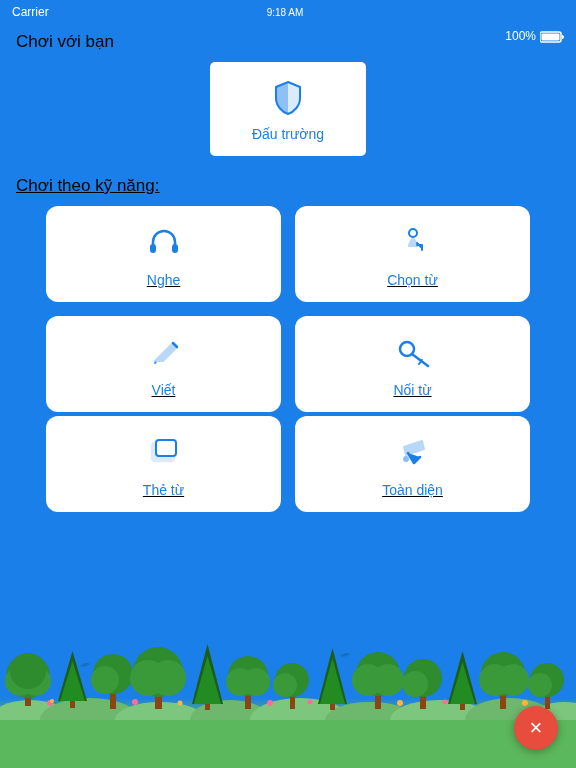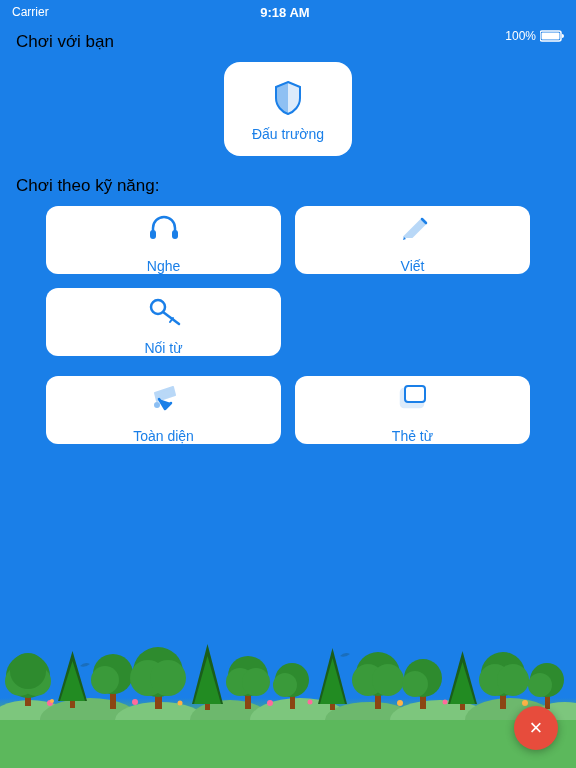--- a/index.html
+++ b/index.html
@@ -18,22 +18,22 @@
       display: flex;
       justify-content: space-between;
       align-items: center;
       padding: 6px 12px;
       height: 24px;
       color: white;
       font-size: 12px;
       font-weight: 500;
     }
     .status-left { display: flex; align-items: center; gap: 4px; }
-    .status-center { font-weight: 700; font-size: 13px; }
-    .status-right { display: flex; align-items: center; gap: 4px; margin-top: 47px; }
+    .status-center { font-weight: 400; font-size: 10px; }
+    .status-right { display: flex; align-items: flex-end; gap: 4px; margin-top: 47px; }
 
     
     .main-content {
       padding: 8px 16px;
     }
 
     .section-title {
       color: #000000;
       font-size: 17px;
       font-weight: 500;
@@ -42,22 +42,22 @@
 
     
     .arena-container {
       display: flex;
       justify-content: center;
       margin-bottom: 20px;
     }
 
     .arena-btn {
       background: white;
-      border-radius: 16px;
-      width: 128px;
+      border-radius: 5px;
+      width: 156px;
       padding: 14px 20px;
       display: flex;
       flex-direction: column;
       align-items: center;
       gap: 6px;
       border: none;
       cursor: pointer;
     }
 
     .arena-btn .icon-wrap {
@@ -68,33 +68,33 @@
       justify-content: center;
     }
 
     .arena-btn .btn-label {
       color: #1a7fe8;
       font-size: 14px;
       font-weight: 500;
     }
 
     
-    .skill-section { margin-bottom: 20px; }
+    .skill-section { margin-bottom: 4px; text-decoration: underline; }
 
     .buttons-grid {
       display: grid;
       grid-template-columns: 1fr 1fr;
       gap: 14px;
       padding: 0 30px;
     }
 
     .skill-btn {
       background: white;
       border-radius: 12px;
-      padding: 0;
+      padding: 14px;
       display: flex;
       flex-direction: column;
       align-items: center;
       gap: 8px;
       border: none;
       cursor: pointer;
     }
 
     .skill-btn .icon-wrap {
       width: 44px;
@@ -196,20 +196,30 @@
         <div class="icon-wrap">
           <svg width="38" height="38" viewBox="0 0 38 38" fill="none">
             <path d="M8 22v-3a11 11 0 0122 0v3" stroke="#1a7fe8" stroke-width="2.5" fill="none"></path>
             <rect x="5" y="21" width="6" height="9" rx="3" fill="#1a7fe8"></rect>
             <rect x="27" y="21" width="6" height="9" rx="3" fill="#1a7fe8"></rect>
           </svg>
         </div>
         <span class="btn-label">Nghe</span>
       </button>
 
+      <button class="skill-btn">
+        <div class="icon-wrap">
+          <svg width="38" height="38" viewBox="0 0 38 38" fill="none">
+            <circle cx="19" cy="10" r="4" stroke="#1a7fe8" stroke-width="2" fill="none"></circle>
+            <path d="M19 14 C19 14 14 18 14 24 L24 24 C24 18 19 14 19 14Z" fill="#1a7fe8" opacity="0.3"></path>
+            <path d="M23 20 L28 25 M28 22 L23 22 M28 22 L28 27" stroke="#1a7fe8" stroke-width="2" stroke-linecap="round"></path>
+          </svg>
+        </div>
+        <span class="btn-label">Chọn từ</span>
+      </button>
 
       <button class="skill-btn">
         <div class="icon-wrap">
           <svg width="38" height="38" viewBox="0 0 38 38" fill="none">
             <path d="M10 28 L14 24 L28 10 L32 14 L18 28 Z" fill="#1a7fe8" opacity="0.3" stroke="#1a7fe8" stroke-width="2" stroke-linejoin="round"></path>
             <path d="M28 10 L32 14" stroke="#1a7fe8" stroke-width="2.5" stroke-linecap="round"></path>
             <path d="M10 28 L9 31 L12 30 Z" fill="#1a7fe8"></path>
           </svg>
         </div>
         <span class="btn-label">Viết</span>
@@ -227,36 +237,36 @@
       </button>
     </div>
   </div>
 
   <div class="skill-section">
     <div class="buttons-grid">
 
       <button class="skill-btn">
         <div class="icon-wrap">
           <svg width="38" height="38" viewBox="0 0 38 38" fill="none">
+            <rect x="7" y="10" width="22" height="18" rx="3" stroke="#1a7fe8" stroke-width="2.5" fill="#1a7fe8" opacity="0.15"></rect>
+            <rect x="11" y="7" width="20" height="16" rx="3" fill="white" stroke="#1a7fe8" stroke-width="2"></rect>
+          </svg>
+        </div>
+        <span class="btn-label">Thẻ từ</span>
+      </button>
+
+      <button class="skill-btn">
+        <div class="icon-wrap">
+          <svg width="38" height="38" viewBox="0 0 38 38" fill="none">
             <path d="M10 14 L28 8 L30 16 L12 22 Z" fill="#1a7fe8" opacity="0.3" stroke="#1a7fe8" stroke-width="2" stroke-linejoin="round"></path>
             <path d="M14 20 L20 30 L26 24" stroke="#1a7fe8" stroke-width="2.5" stroke-linecap="round" stroke-linejoin="round"></path>
             <circle cx="12" cy="26" r="3" fill="#1a7fe8" opacity="0.5"></circle>
           </svg>
         </div>
         <span class="btn-label">Toàn diện</span>
-      </button>
-
-      <button class="skill-btn">
-        <div class="icon-wrap">
-          <svg width="38" height="38" viewBox="0 0 38 38" fill="none">
-            <rect x="7" y="10" width="22" height="18" rx="3" stroke="#1a7fe8" stroke-width="2.5" fill="#1a7fe8" opacity="0.15"></rect>
-            <rect x="11" y="7" width="20" height="16" rx="3" fill="white" stroke="#1a7fe8" stroke-width="2"></rect>
-          </svg>
-        </div>
-        <span class="btn-label">Thẻ từ</span>
       </button>
     </div>
   </div>
 
 </div>
 
 <div class="bottom-landscape">
 
   <div style="position:absolute;bottom:50px;left:0;width:100%;height:20px;background:linear-gradient(to bottom, #1a7fe8, #5cb85c);"></div>
 

